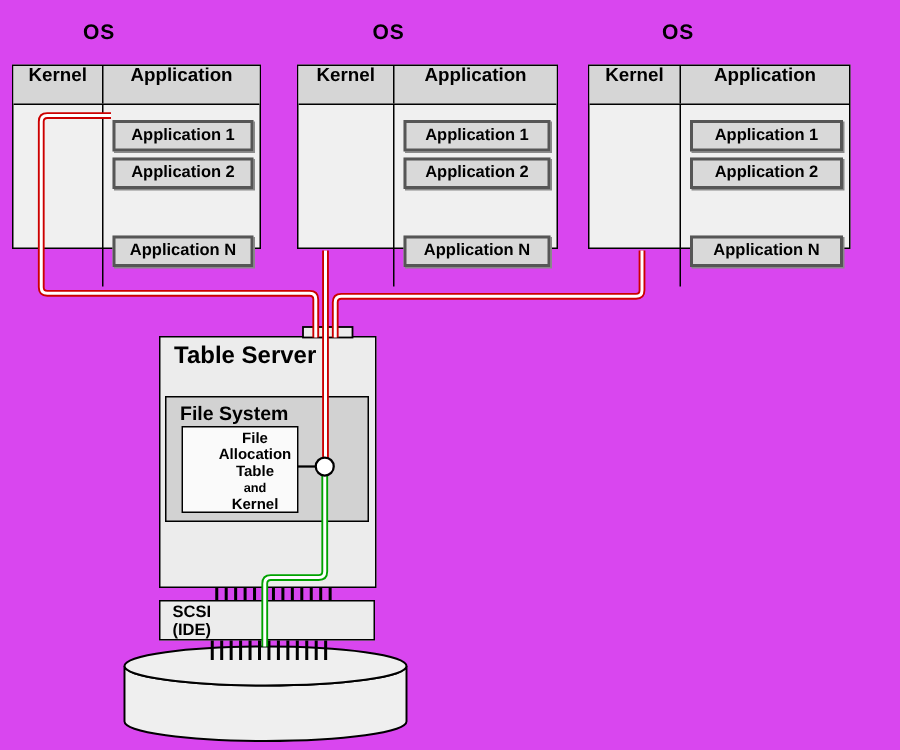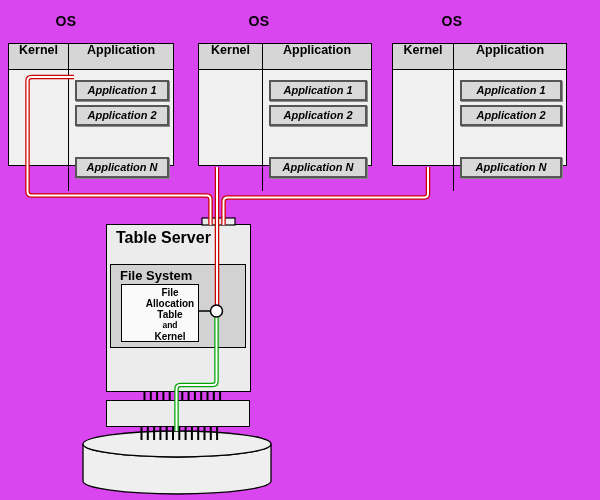--- a/index.html
+++ b/index.html
@@ -16,21 +16,21 @@
     position: absolute; top: 43px; height: 123px;
     border: 1px solid #000; background: #f0f0f0;
   }
   .os-header {
     display: flex; height: 26px; background: #d6d6d6;
     border-bottom: 1px solid #000; font-weight: bold; font-size: 12.5px;
     line-height: 12px; text-align: center;
   }
   .os-header .kcell { width: var(--kw); border-right: 1px solid #000; }
   .os-header .acell { flex: 1; }
-  .os-body { position: relative; height: 121px; font-style: italic; }
+  .os-body { position: relative; height: 121px; }
   .kcol {
     position: absolute; left: 0; top: 0; bottom: 0; width: var(--kw);
     border-right: 1px solid #000;
   }
   .appbox {
     position: absolute; left: calc(var(--kw) + 6px); right: 4px; height: 21px;
     background: #d9d9d9; border: 2px solid #565656;
     box-shadow: 1px 1px 0 #8a8a8a;
     font-size: 11px; font-weight: bold; text-align: center; line-height: 17px;
     color: #000;
@@ -117,20 +117,22 @@
   </div>
   <div class="fat-box">
     <div>File</div>
     <div>Allocation</div>
     <div>Table</div>
     <div class="fat-line-and">and</div>
     <div>Kernel</div>
   </div>
 
   <div class="scsi-box">
+    <div>SCSI</div>
+    <div>(IDE)</div>
   </div>
 
   <svg class="overlay" viewBox="0 0 600 500">
 
     <g>
       <path d="M 83 444 L 83 481 A 94 13 0 0 0 271 481 L 271 444 A 94 13 0 0 1 83 444 Z" fill="#efefef" stroke="#000" stroke-width="1.3"></path>
       <ellipse cx="177" cy="444" rx="94" ry="13" fill="#efefef" stroke="#000" stroke-width="1.3"></ellipse>
     </g>
 
     <line x1="143.5" y1="396" x2="225" y2="396" stroke="#000" stroke-width="9" stroke-dasharray="2 4.3"></line>

